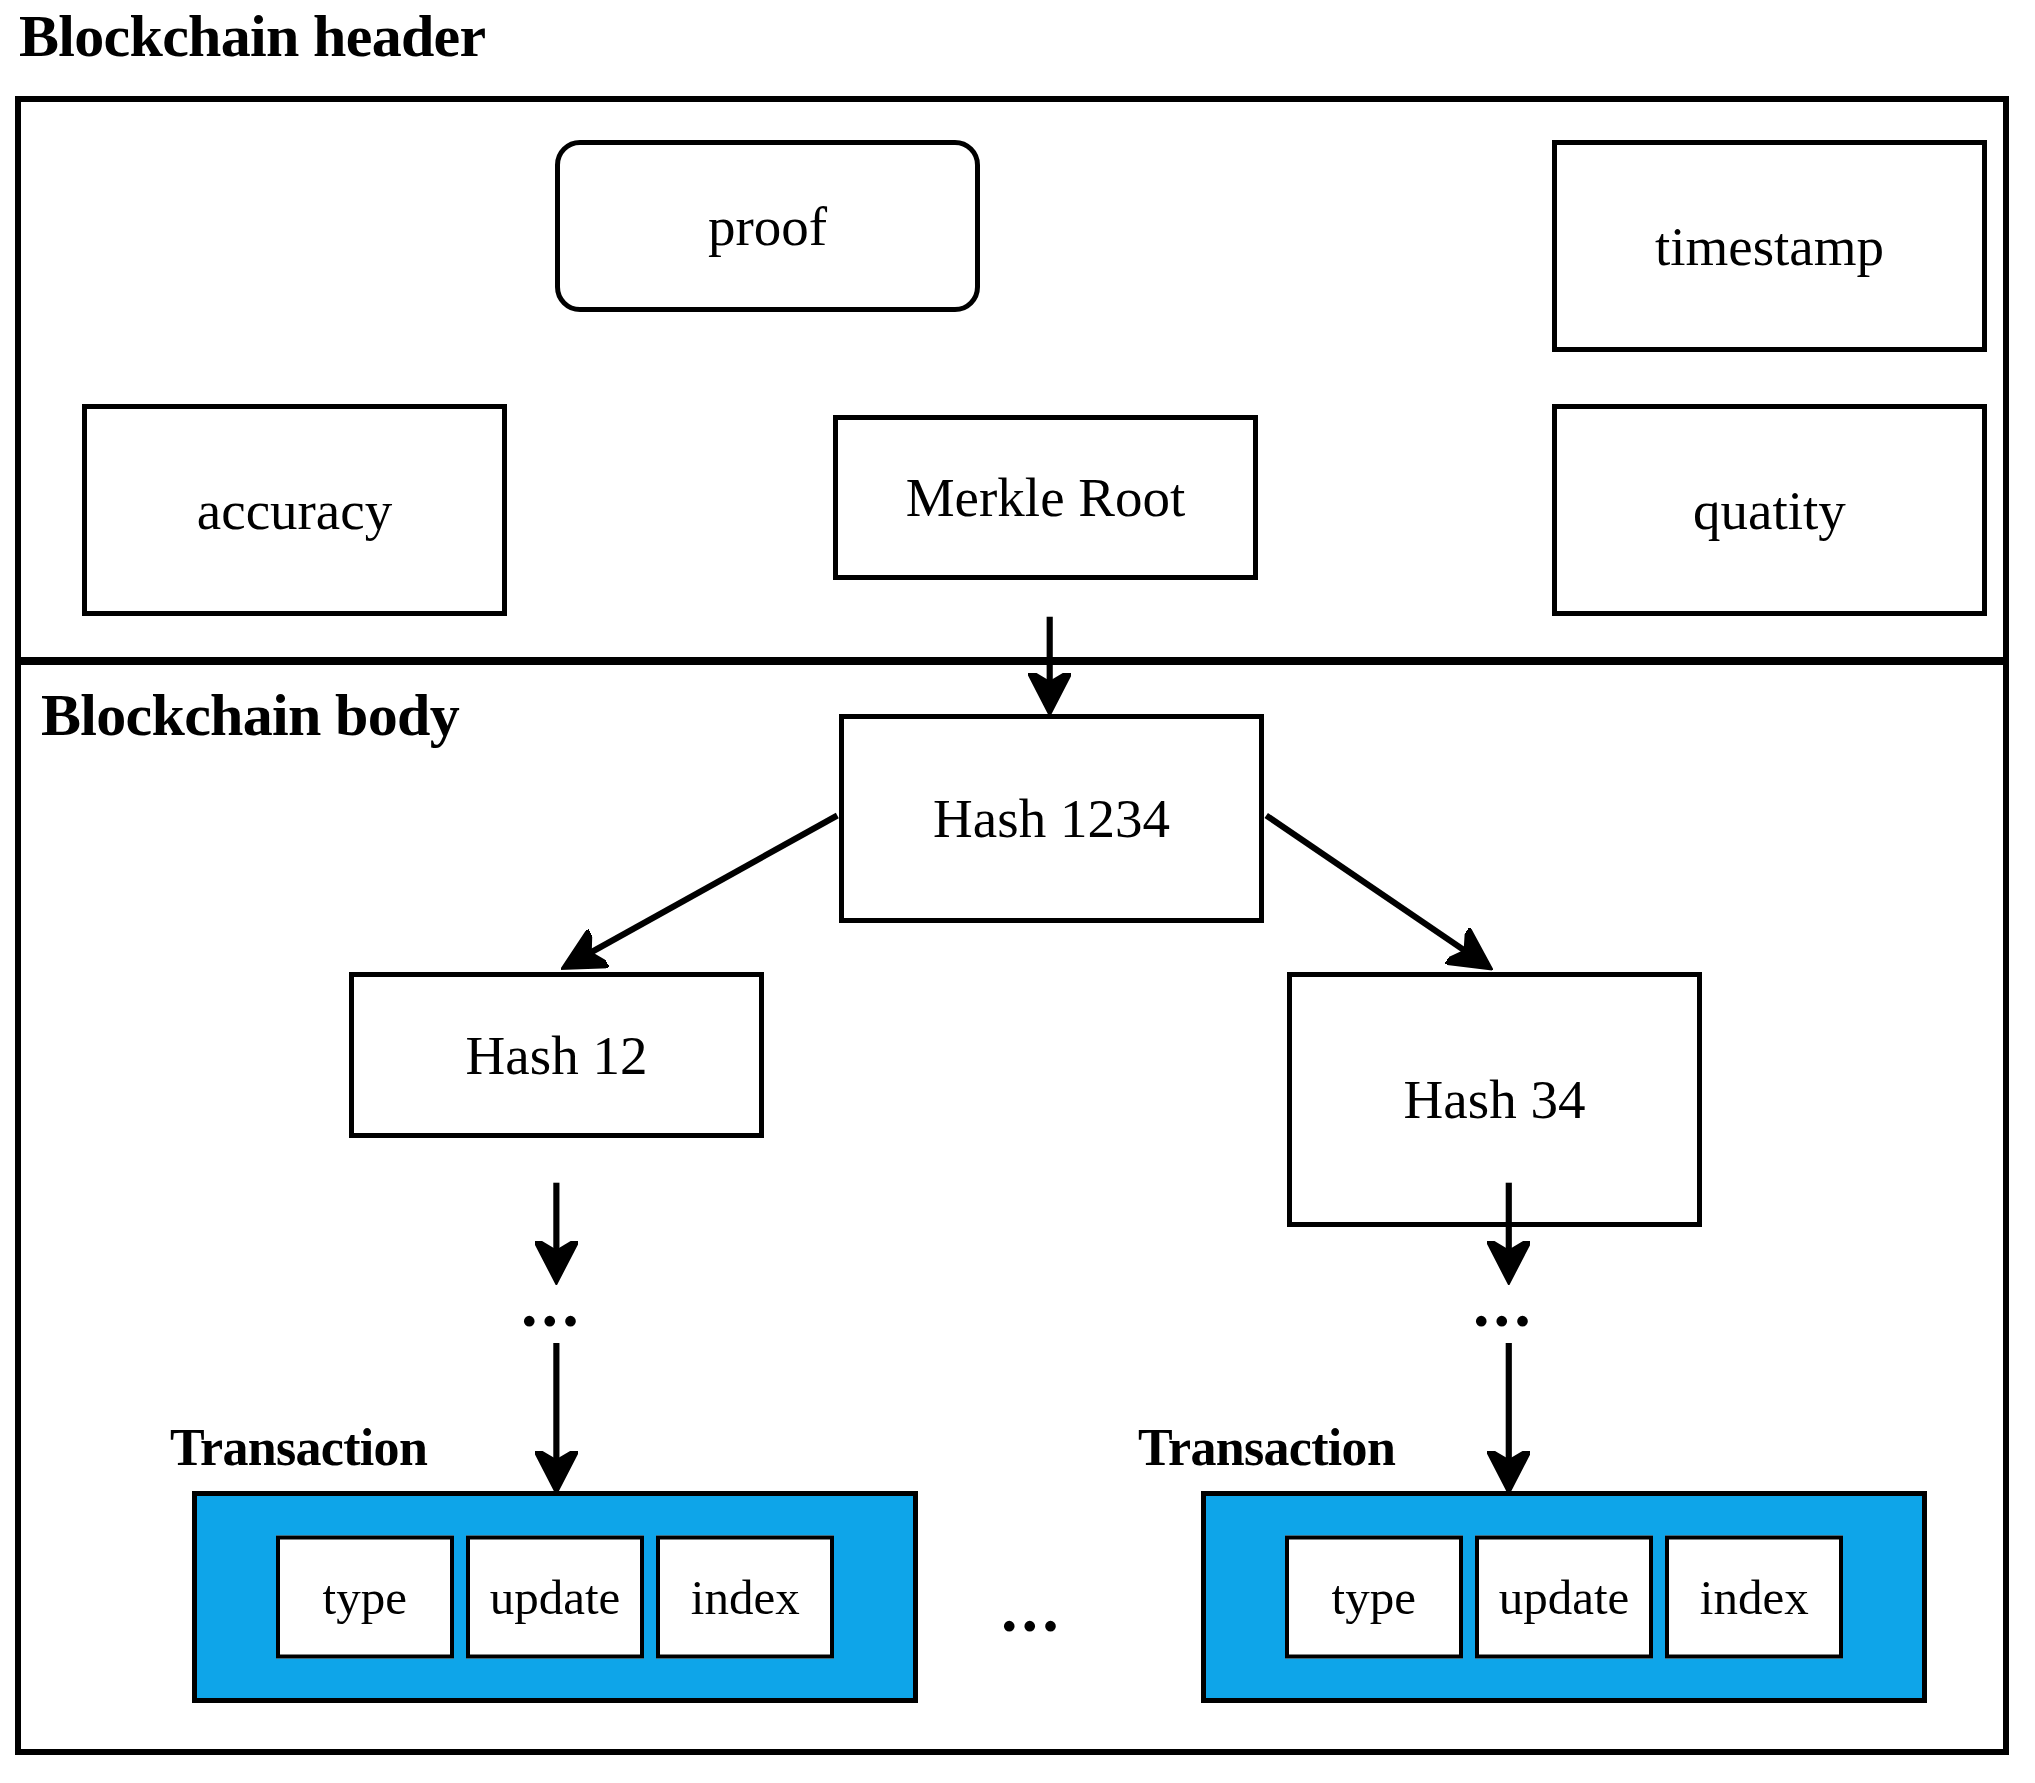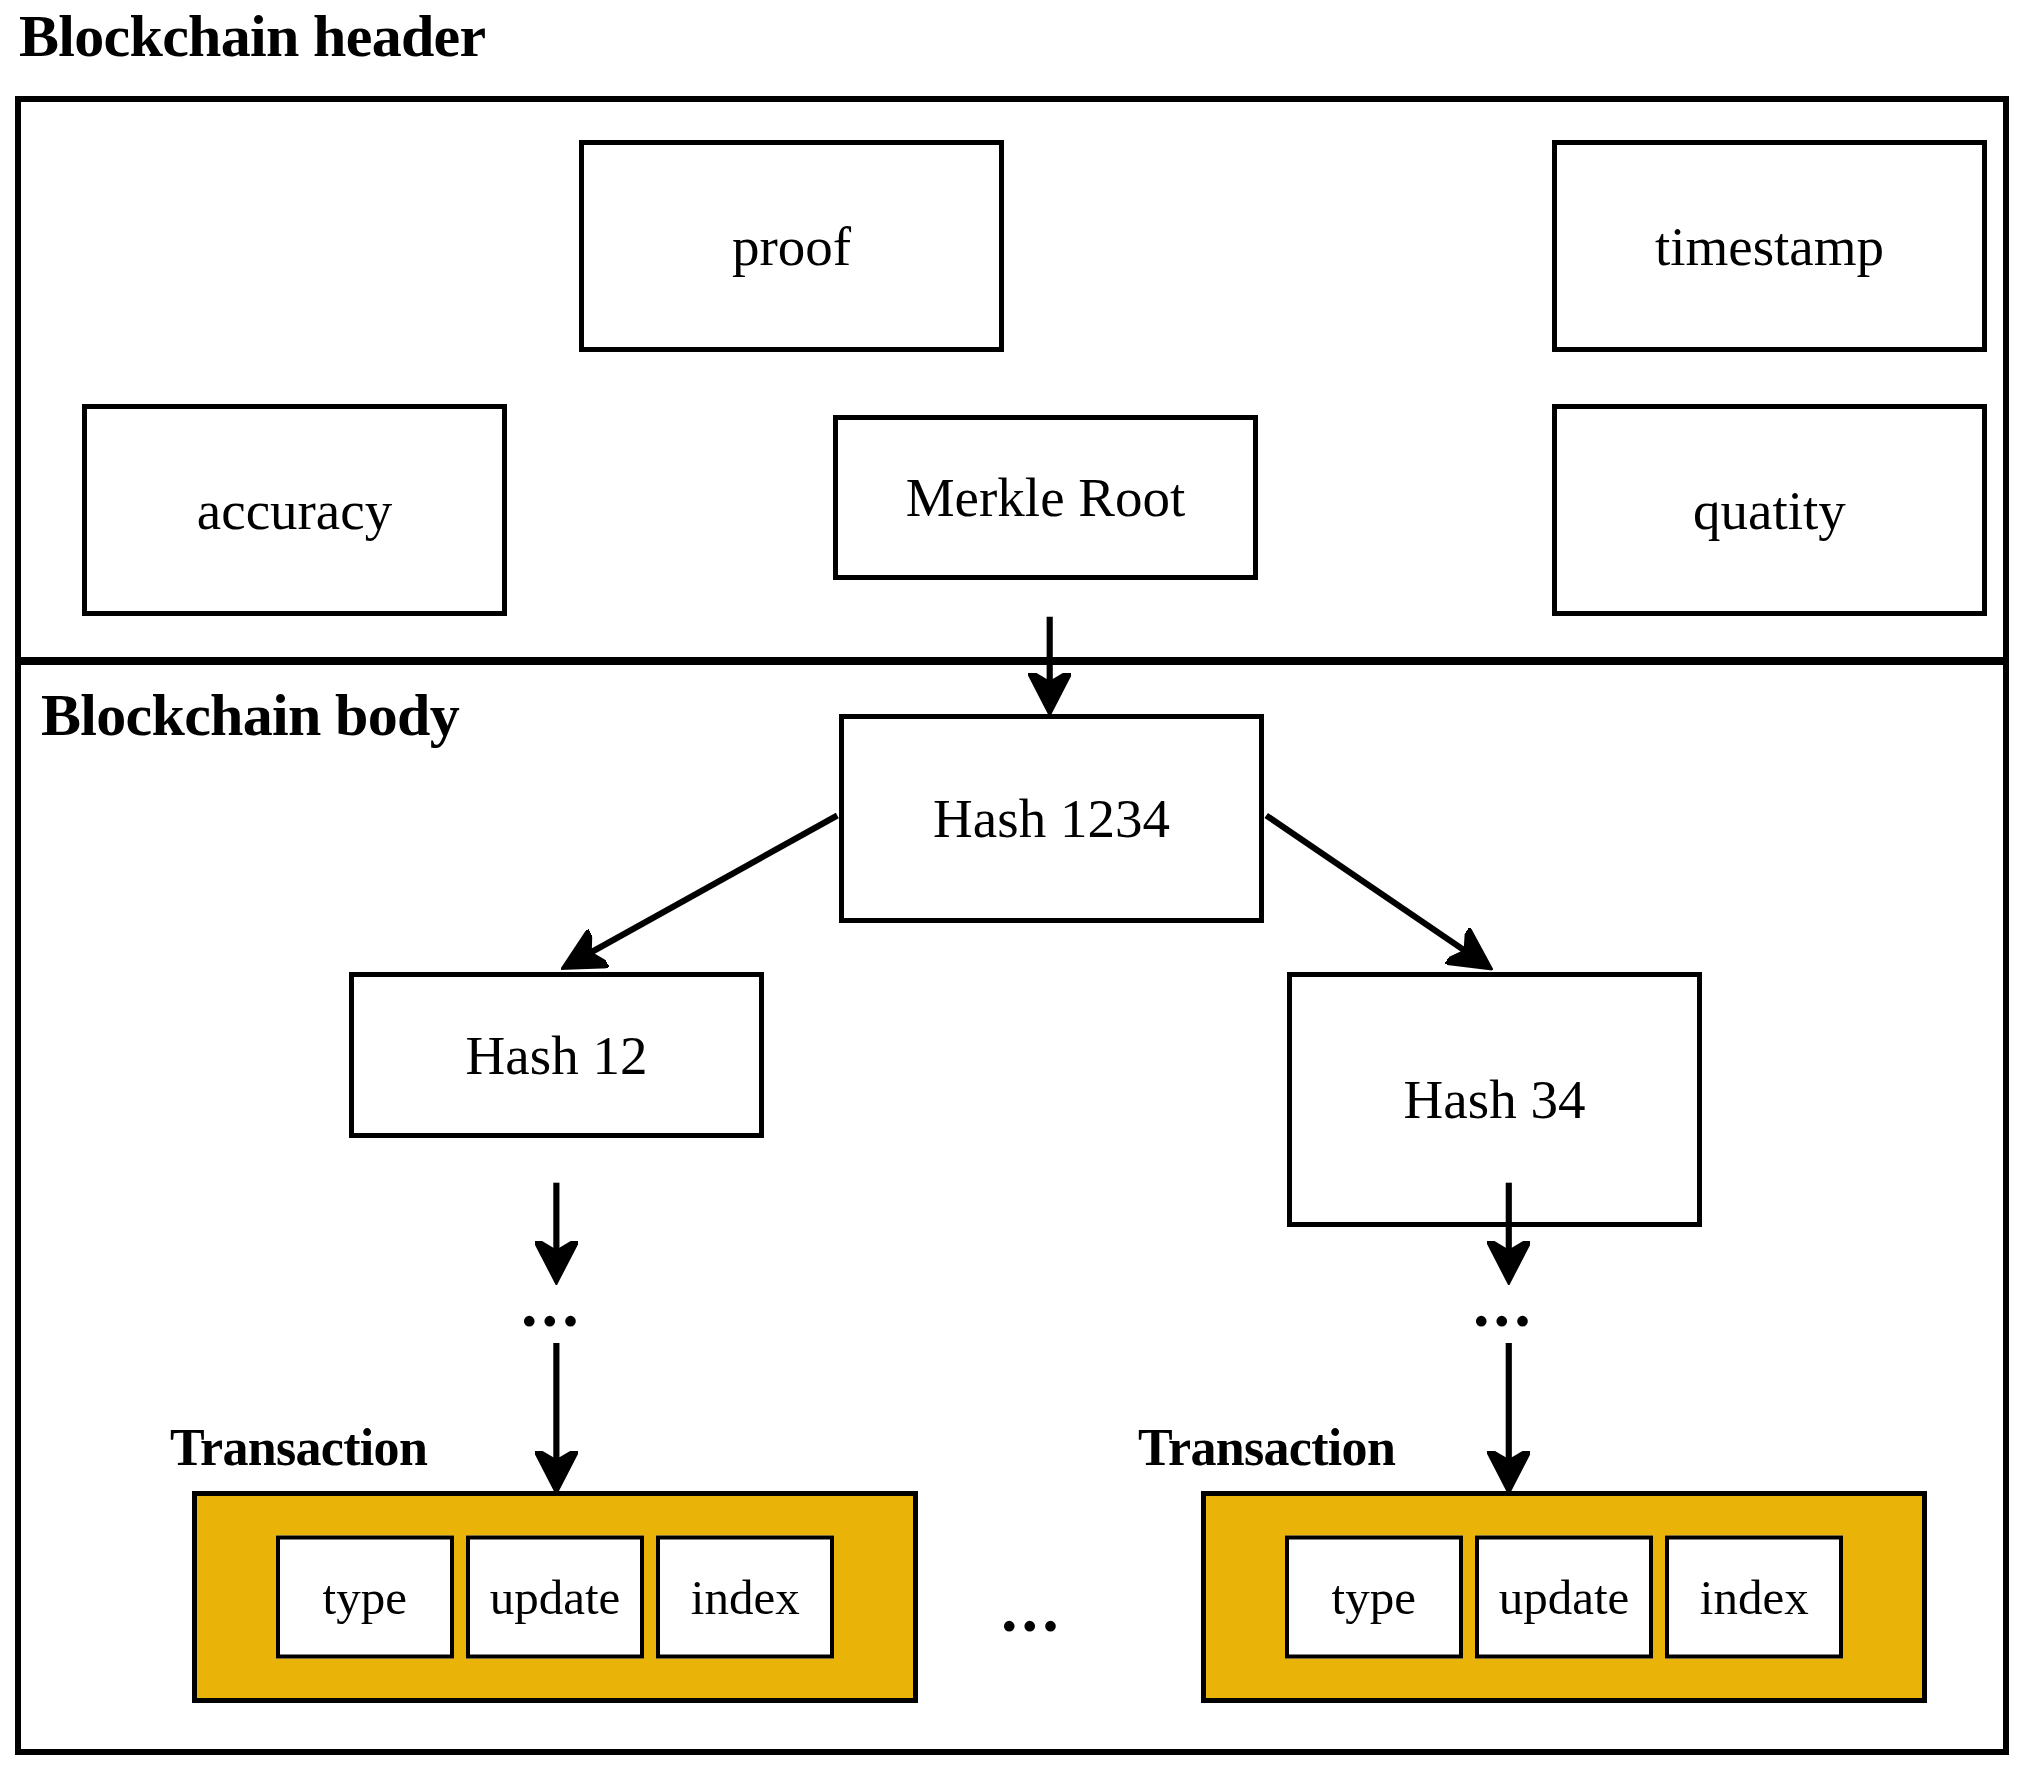--- a/index.html
+++ b/index.html
@@ -55,39 +55,39 @@
     display: flex;
     align-items: center;
     justify-content: center;
     font-size: 55px;
     line-height: 1;
     white-space: nowrap;
   }
 
   
   #box-hash       { left: 82px;  top: 140px; width: 425px;  height: 212px; }
-  #box-proof      { left: 579px;  top: 140px; width: 425px;  height: 212px; }
+  #box-proof      { left: 555px;  top: 140px; width: 425px;  height: 172px; border-radius: 25px; }
   #box-basemodel  { left: 1045px; top: 140px; width: 435px;  height: 212px; }
   #box-timestamp  { left: 1552px; top: 140px; width: 435px;  height: 212px; }
   
   #box-accuracy   { left: 82px;  top: 404px; width: 425px;  height: 212px; }
   #box-merkleroot { left: 833px; top: 415px; width: 425px;  height: 165px; }
   #box-quatity    { left: 1552px; top: 404px; width: 435px;  height: 212px; }
 
   
   #box-hash1234   { left: 839px; top: 714px; width: 425px;  height: 209px; }
   #box-hash12     { left: 349px;  top: 972px; width: 415px;  height: 166px; }
   #box-hash34     { left: 1287px; top: 972px; width: 415px;  height: 255px; }
 
   
   .tx-box {
     position: absolute;
     box-sizing: border-box;
     border: 5.5px solid #000000;
-    background: #eab308;
+    background: #0ea5e9;
   }
   #tx-left  { left: 192px;  top: 1491px; width: 726px; height: 212px; }
   #tx-right { left: 1201px; top: 1491px; width: 726px; height: 212px; }
 
   .tx-fields {
     position: absolute;
     left: 0; right: 0;
     top: 50%;
     transform: translateY(-50%);
     display: flex;

